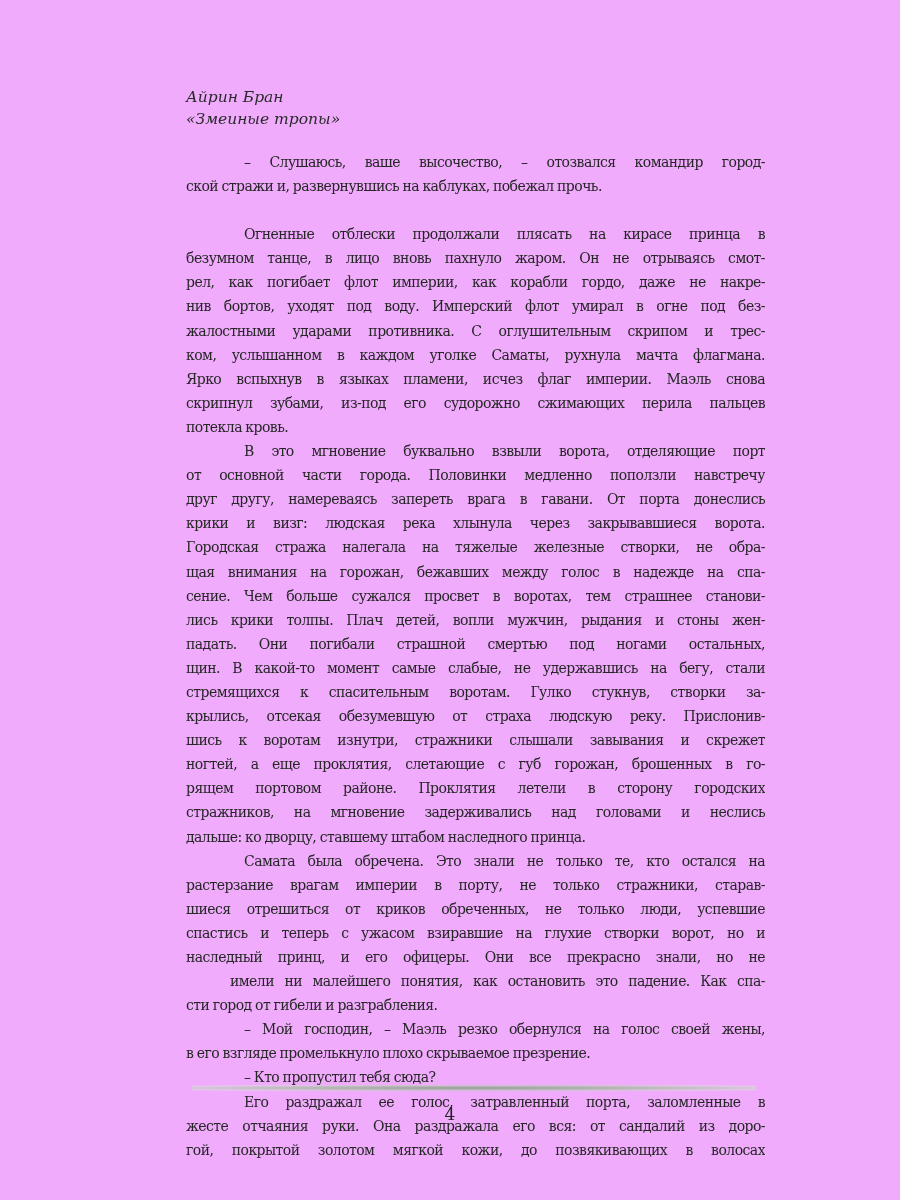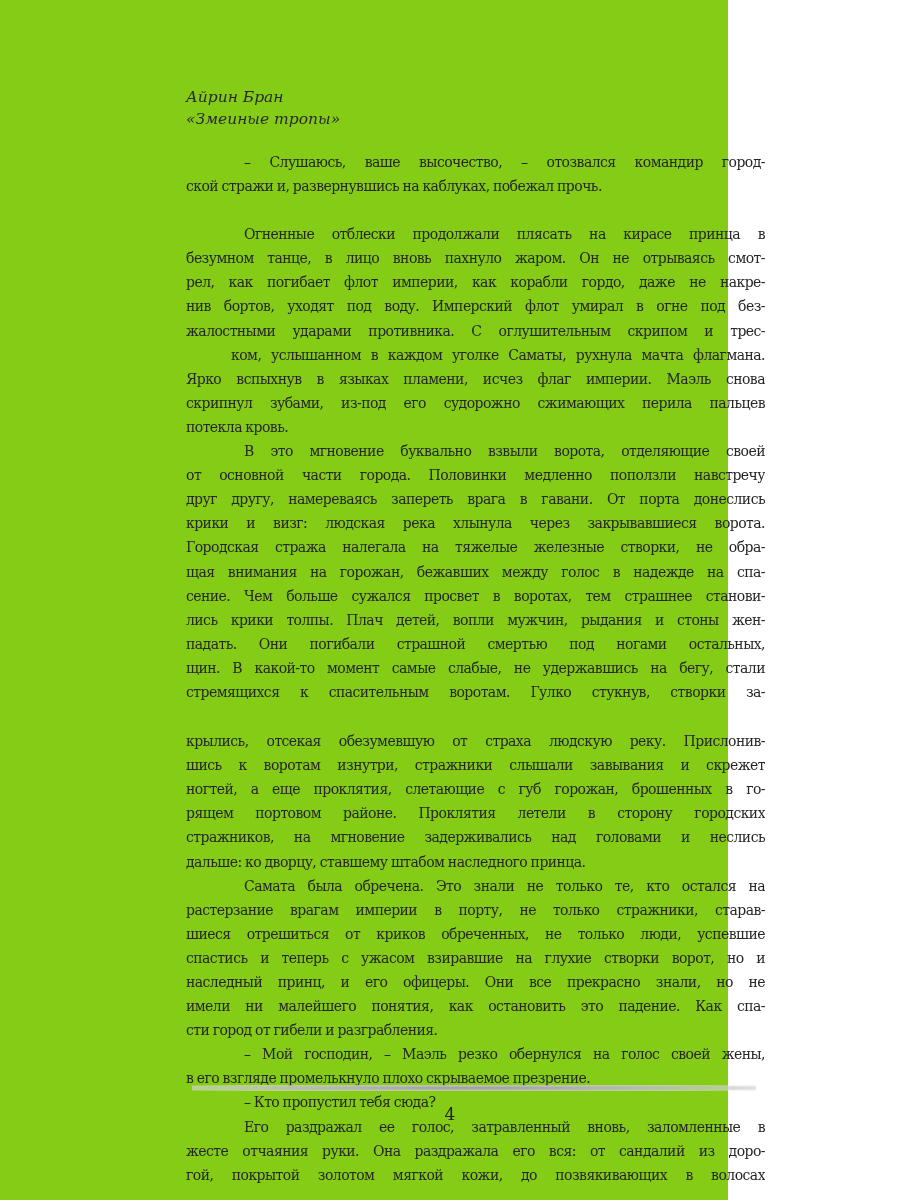--- a/index.html
+++ b/index.html
@@ -1,17 +1,17 @@
 <!DOCTYPE html>
 <html><head>
 <meta charset="utf-8">
 <style>
   html, body { margin: 0; padding: 0; background: #ffffff; }
   body { width: 900px; height: 1200px; position: relative; overflow: hidden; }
-  .page { position: absolute; left: 0; top: 0; width: 728px; height: 1200px; background: #84cc16; }
+  .page { position: absolute; left: 0; top: 0; width: 900px; height: 1200px; background: #f0abfc; }
   .running-head { position: absolute; left: 186px; top: 86px; font-family: "DejaVu Serif", serif; font-style: italic; font-size: 15.5px; line-height: 22px; color: #2a2a2a; }
   .running-head div { white-space: nowrap; }
   .body-text { position: absolute; left: 186px; top: 150px; width: 579px; font-family: "DejaVu Serif", serif; font-size: 14px; line-height: 24.1px; color: #262626; letter-spacing: -0.55px; word-spacing: -0.5px; }
   .line { display: block; white-space: nowrap; text-align: justify; text-align-last: justify; height: 24.1px; overflow: visible; }
   .line.last { text-align-last: left; }
   .line.indent { padding-left: 58px; }
   .rule { position: absolute; left: 192px; top: 1085px; width: 564px; height: 6px;
           background: radial-gradient(ellipse at center, #9a9a9a 0%, #b8b8b8 40%, rgba(220,220,220,0.6) 80%, rgba(255,255,255,0) 100%); }
   .page-number { position: absolute; left: 0; width: 900px; top: 1104px; text-align: center; font-family: "DejaVu Serif", serif; font-size: 17px; color: #222; }
 </style>
@@ -25,51 +25,51 @@
   </div>
 
   <div class="body-text" id="body-text">
       <span class="line indent" style="white-space: normal; height: 24.1px; overflow: hidden;">– Слушаюсь, ваше высочество, – отозвался командир город-</span>
       <span class="line last">ской стражи и, развернувшись на каблуках, побежал прочь.</span>
       <span class="line indent" style="white-space: normal; height: 24.1px; overflow: hidden; margin-top: 24px;">Огненные отблески продолжали плясать на кирасе принца в</span>
       <span class="line" style="white-space: normal; height: 24.1px; overflow: hidden;">безумном танце, в лицо вновь пахнуло жаром. Он не отрываясь смот-</span>
       <span class="line" style="white-space: normal; height: 24.1px; overflow: hidden;">рел, как погибает флот империи, как корабли гордо, даже не накре-</span>
       <span class="line" style="white-space: normal; height: 24.1px; overflow: hidden;">нив бортов, уходят под воду. Имперский флот умирал в огне под без-</span>
       <span class="line" style="white-space: normal; height: 24.1px; overflow: hidden;">жалостными ударами противника. С оглушительным скрипом и трес-</span>
-      <span class="line" style="white-space: normal; height: 24.1px; overflow: hidden; margin-left: 45px;">ком, услышанном в каждом уголке Саматы, рухнула мачта флагмана.</span>
+      <span class="line" style="white-space: normal; height: 24.1px; overflow: hidden;">ком, услышанном в каждом уголке Саматы, рухнула мачта флагмана.</span>
       <span class="line" style="white-space: normal; height: 24.1px; overflow: hidden;">Ярко вспыхнув в языках пламени, исчез флаг империи. Маэль снова</span>
       <span class="line" style="white-space: normal; height: 24.1px; overflow: hidden;">скрипнул зубами, из-под его судорожно сжимающих перила пальцев</span>
       <span class="line last">потекла кровь.</span>
-      <span class="line indent" style="white-space: normal; height: 24.1px; overflow: hidden;">В это мгновение буквально взвыли ворота, отделяющие своей</span>
+      <span class="line indent" style="white-space: normal; height: 24.1px; overflow: hidden;">В это мгновение буквально взвыли ворота, отделяющие порт</span>
       <span class="line" style="white-space: normal; height: 24.1px; overflow: hidden;">от основной части города. Половинки медленно поползли навстречу</span>
       <span class="line" style="white-space: normal; height: 24.1px; overflow: hidden;">друг другу, намереваясь запереть врага в гавани. От порта донеслись</span>
       <span class="line" style="white-space: normal; height: 24.1px; overflow: hidden;">крики и визг: людская река хлынула через закрывавшиеся ворота.</span>
       <span class="line" style="white-space: normal; height: 24.1px; overflow: hidden;">Городская стража налегала на тяжелые железные створки, не обра-</span>
       <span class="line" style="white-space: normal; height: 24.1px; overflow: hidden;">щая внимания на горожан, бежавших между голос в надежде на спа-</span>
       <span class="line" style="white-space: normal; height: 24.1px; overflow: hidden;">сение. Чем больше сужался просвет в воротах, тем страшнее станови-</span>
       <span class="line" style="white-space: normal; height: 24.1px; overflow: hidden;">лись крики толпы. Плач детей, вопли мужчин, рыдания и стоны жен-</span>
       <span class="line" style="white-space: normal; height: 24.1px; overflow: hidden;">падать. Они погибали страшной смертью под ногами остальных,</span>
       <span class="line" style="white-space: normal; height: 24.1px; overflow: hidden;">щин. В какой-то момент самые слабые, не удержавшись на бегу, стали</span>
       <span class="line" style="white-space: normal; height: 24.1px; overflow: hidden;">стремящихся к спасительным воротам. Гулко стукнув, створки за-</span>
-      <span class="line" style="white-space: normal; height: 24.1px; overflow: hidden; margin-top: 25px;">крылись, отсекая обезумевшую от страха людскую реку. Прислонив-</span>
+      <span class="line" style="white-space: normal; height: 24.1px; overflow: hidden;">крылись, отсекая обезумевшую от страха людскую реку. Прислонив-</span>
       <span class="line" style="white-space: normal; height: 24.1px; overflow: hidden;">шись к воротам изнутри, стражники слышали завывания и скрежет</span>
       <span class="line" style="white-space: normal; height: 24.1px; overflow: hidden;">ногтей, а еще проклятия, слетающие с губ горожан, брошенных в го-</span>
       <span class="line" style="white-space: normal; height: 24.1px; overflow: hidden;">рящем портовом районе. Проклятия летели в сторону городских</span>
       <span class="line" style="white-space: normal; height: 24.1px; overflow: hidden;">стражников, на мгновение задерживались над головами и неслись</span>
       <span class="line last">дальше: ко дворцу, ставшему штабом наследного принца.</span>
       <span class="line indent" style="white-space: normal; height: 24.1px; overflow: hidden;">Самата была обречена. Это знали не только те, кто остался на</span>
       <span class="line" style="white-space: normal; height: 24.1px; overflow: hidden;">растерзание врагам империи в порту, не только стражники, старав-</span>
       <span class="line" style="white-space: normal; height: 24.1px; overflow: hidden;">шиеся отрешиться от криков обреченных, не только люди, успевшие</span>
       <span class="line" style="white-space: normal; height: 24.1px; overflow: hidden;">спастись и теперь с ужасом взиравшие на глухие створки ворот, но и</span>
       <span class="line" style="white-space: normal; height: 24.1px; overflow: hidden;">наследный принц, и его офицеры. Они все прекрасно знали, но не</span>
-      <span class="line" style="white-space: normal; height: 24.1px; overflow: hidden;">имели ни малейшего понятия, как остановить это падение. Как спа-</span>
+      <span class="line" style="white-space: normal; height: 24.1px; overflow: hidden; margin-left: 44px;">имели ни малейшего понятия, как остановить это падение. Как спа-</span>
       <span class="line last">сти город от гибели и разграбления.</span>
       <span class="line indent" style="white-space: normal; height: 24.1px; overflow: hidden;">– Мой господин, – Маэль резко обернулся на голос своей жены,</span>
       <span class="line last">в его взгляде промелькнуло плохо скрываемое презрение.</span>
       <span class="line indent last">– Кто пропустил тебя сюда?</span>
-      <span class="line indent" style="white-space: normal; height: 24.1px; overflow: hidden;">Его раздражал ее голос, затравленный вновь, заломленные в</span>
+      <span class="line indent" style="white-space: normal; height: 24.1px; overflow: hidden;">Его раздражал ее голос, затравленный порта, заломленные в</span>
       <span class="line" style="white-space: normal; height: 24.1px; overflow: hidden;">жесте отчаяния руки. Она раздражала его вся: от сандалий из доро-</span>
       <span class="line" style="white-space: normal; height: 24.1px; overflow: hidden;">гой, покрытой золотом мягкой кожи, до позвякивающих в волосах</span>
     </div>
 
   <div class="rule"></div>
   <div class="page-number">4</div>
 </div>
 
 </body></html>

